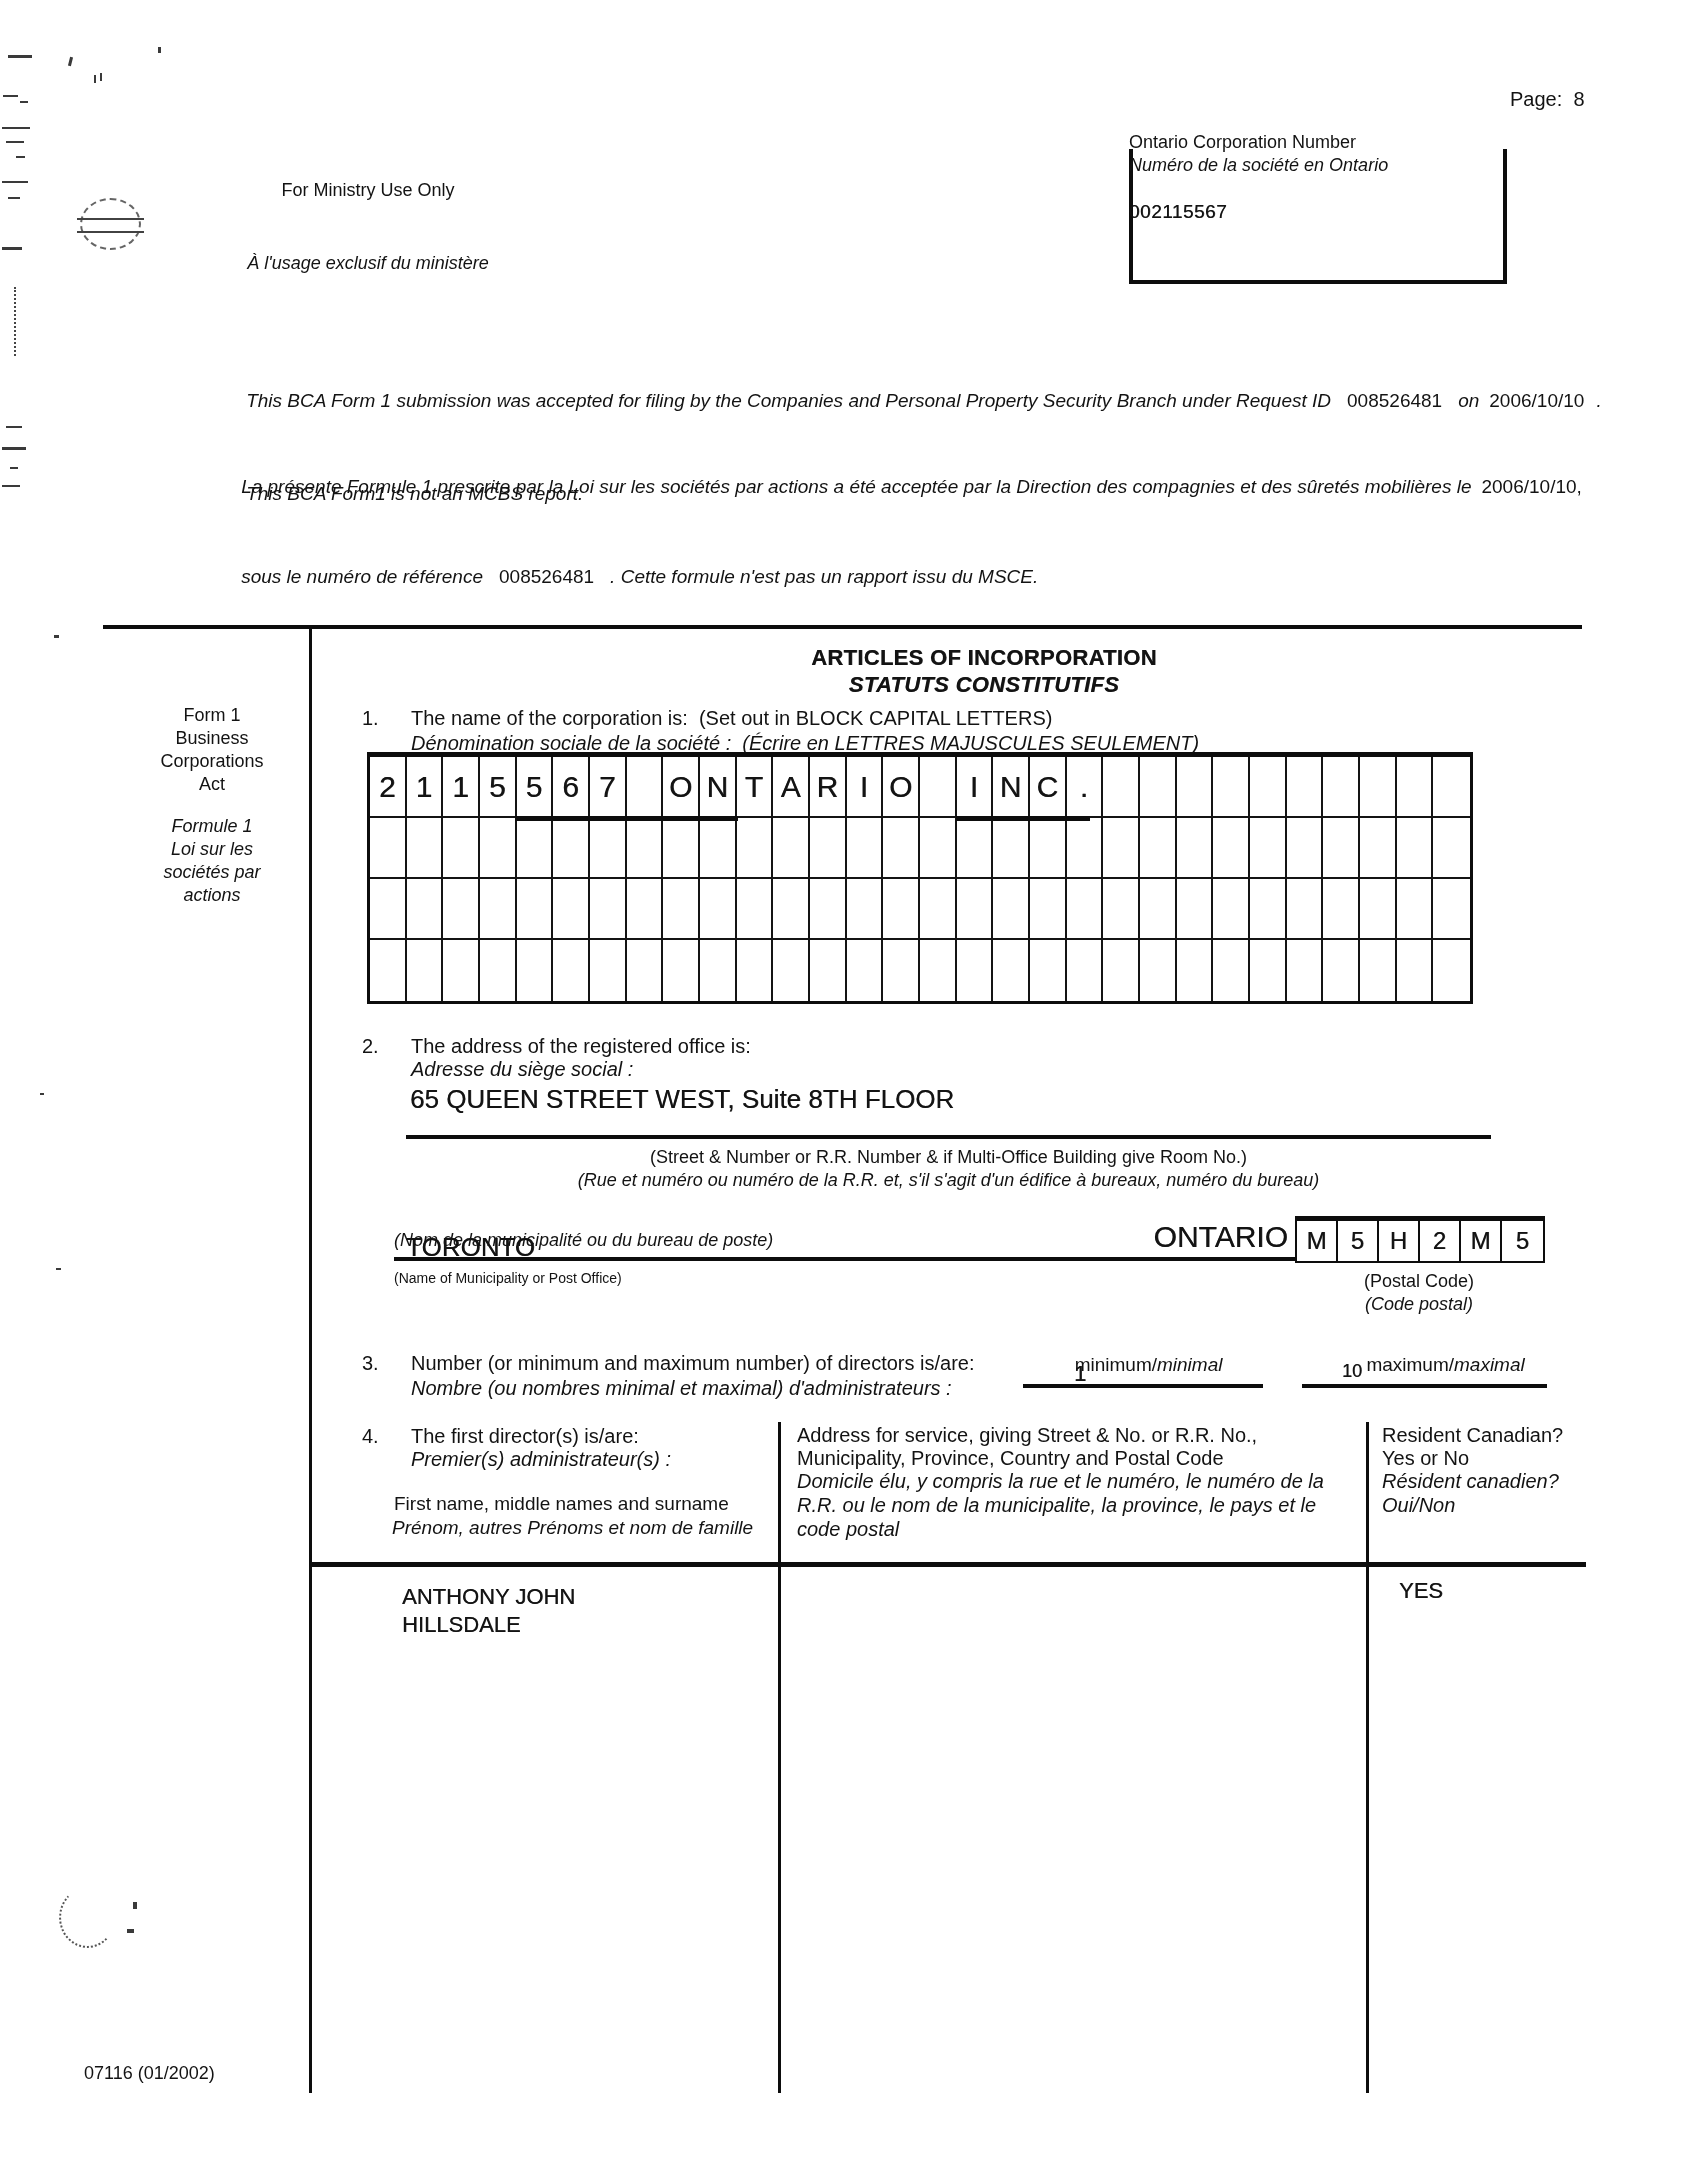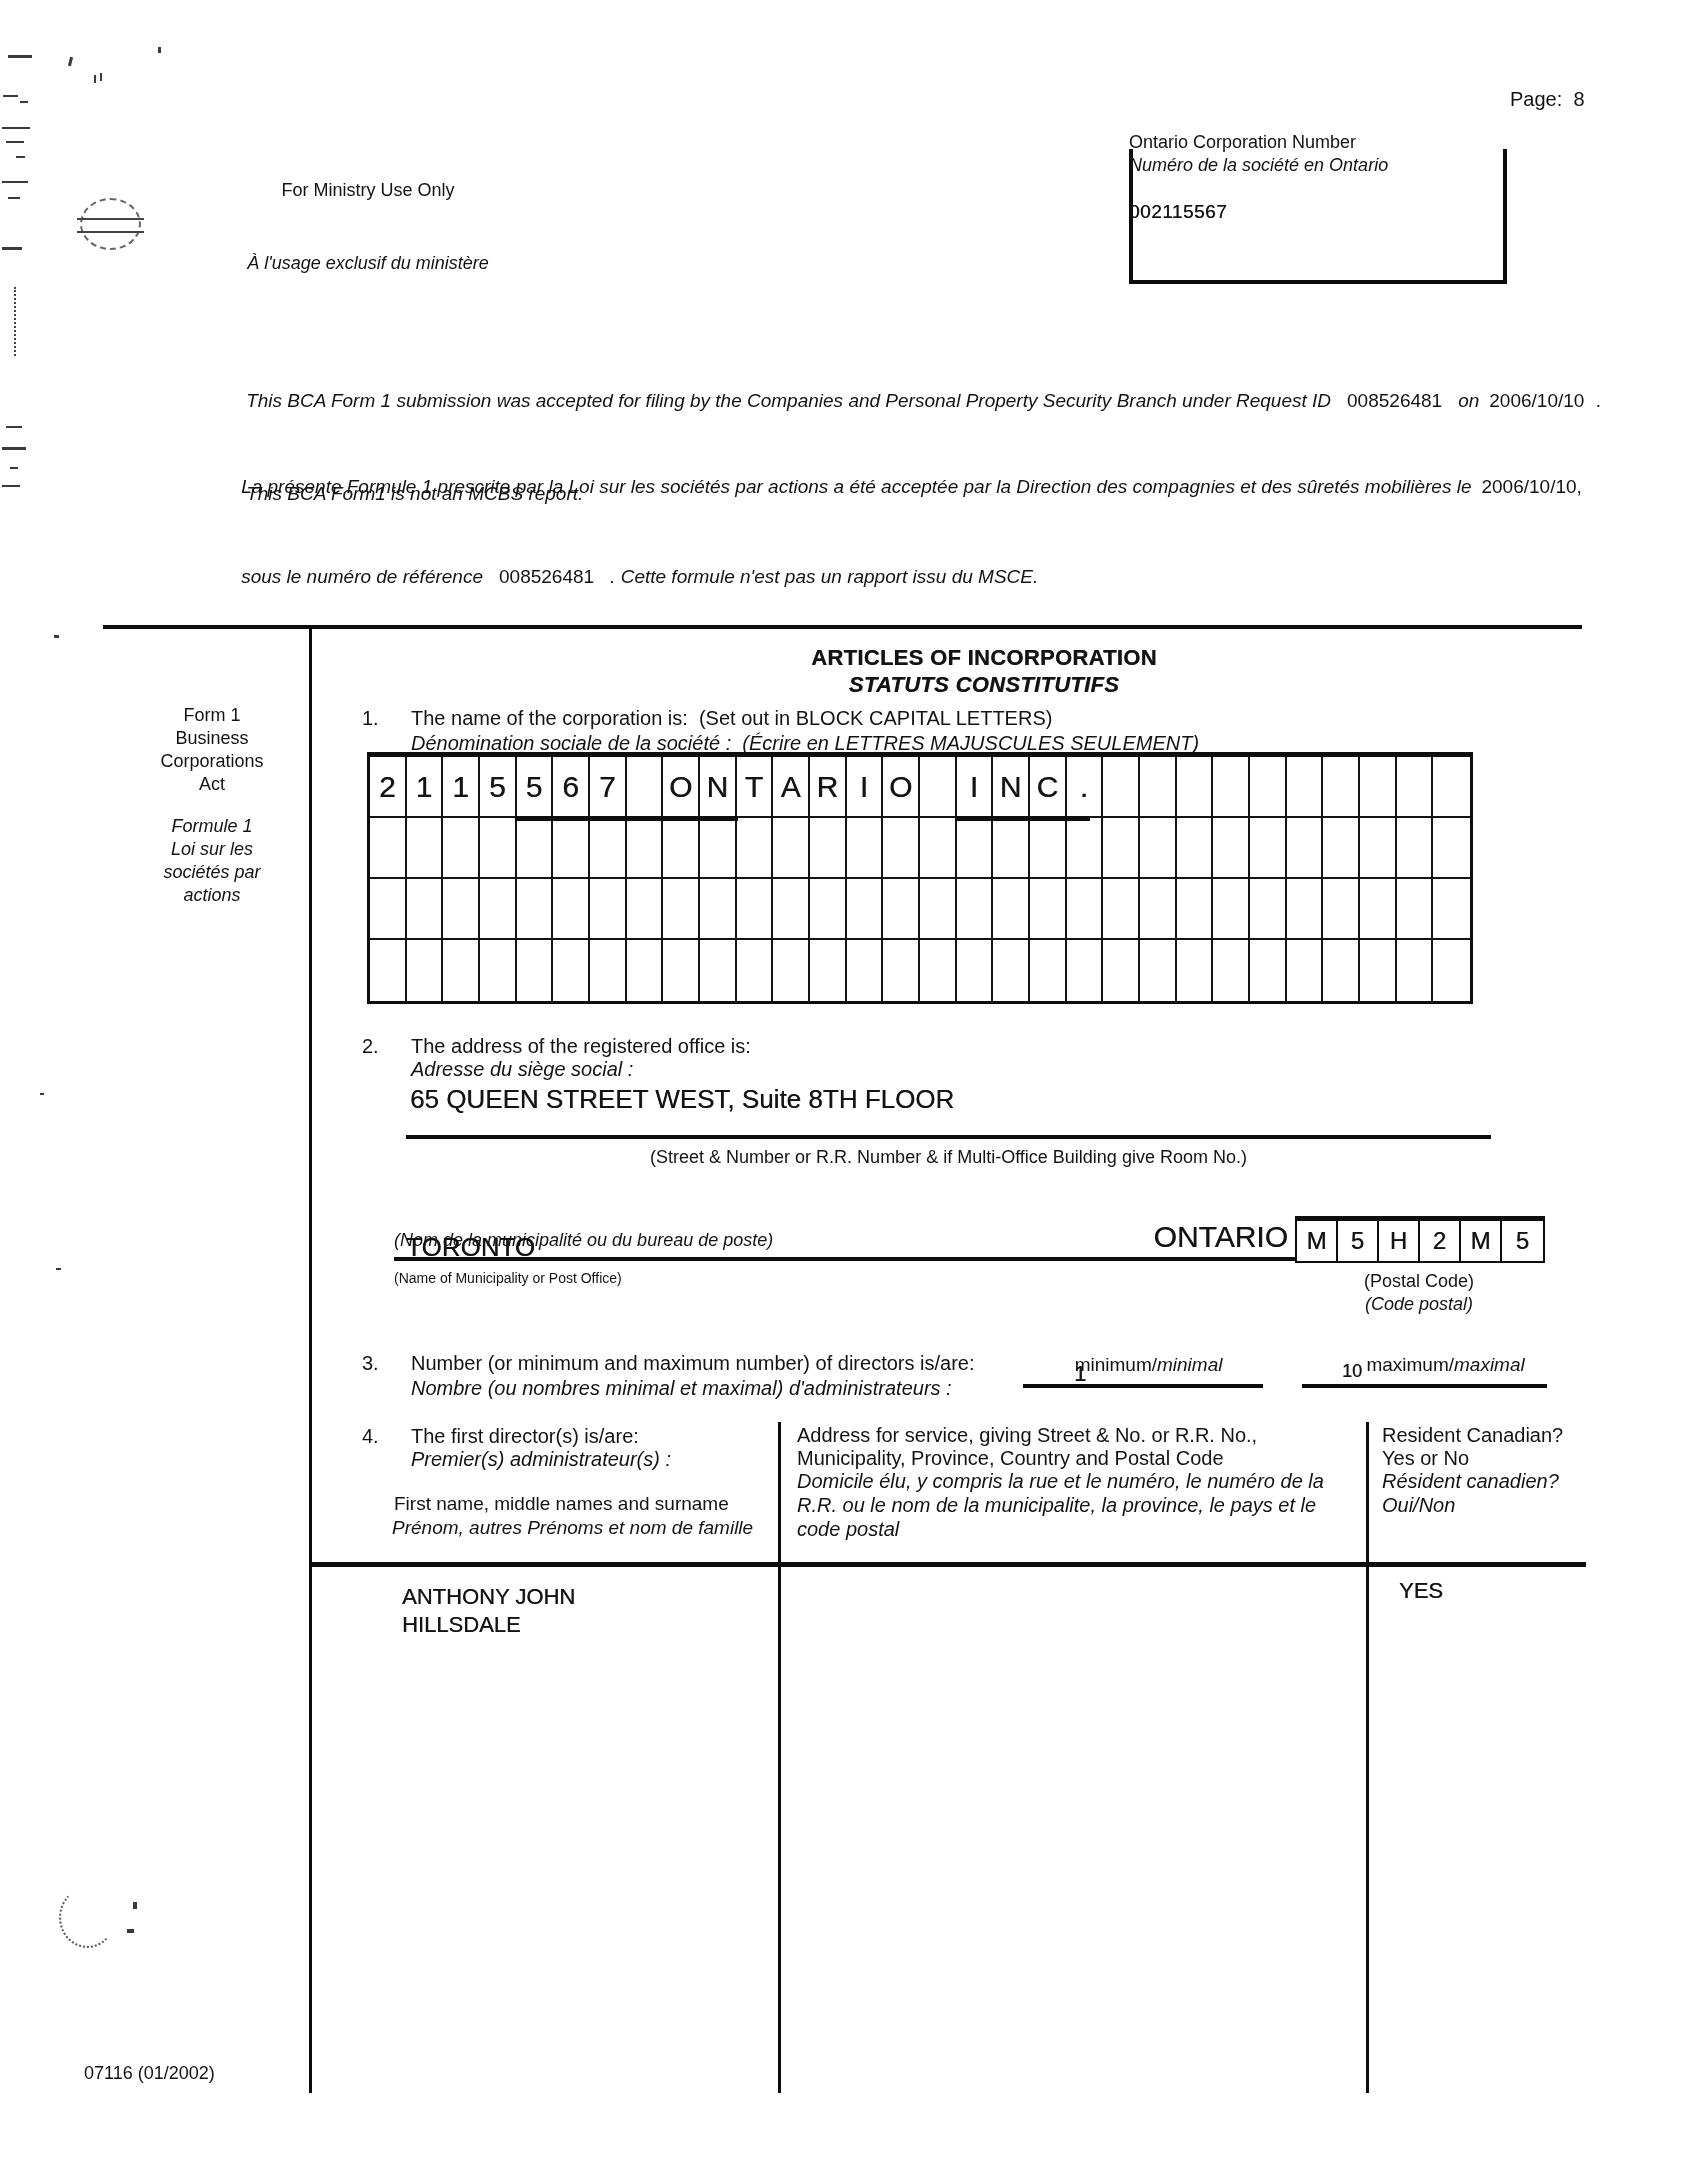--- a/index.html
+++ b/index.html
@@ -260,20 +260,21 @@
   <div class="hline" style="left:515px;top:816px;width:223px;height:5px;"></div>
   <div class="hline" style="left:956px;top:816px;width:134px;height:5px;"></div>
 
   <div class="t" style="left:362px;top:1034px;font-size:20px;">2.</div>
   <div class="t" style="left:411px;top:1034px;font-size:20px;">The address of the registered office is:</div>
   <div class="t it" style="left:411px;top:1057px;font-size:20px;">Adresse du siège social :</div>
 
   <div class="t ink" style="left:410px;top:1083px;font-size:26px;">65 QUEEN STREET WEST, Suite 8TH FLOOR</div>
   <div class="hline" style="left:406px;top:1135px;width:1085px;height:4px;"></div>
   <div class="t ctr" style="left:406px;top:1146px;width:1085px;font-size:18px;">(Street &amp; Number or R.R. Number &amp; if Multi-Office Building give Room No.)</div>
+  <div class="t ctr it" style="left:406px;top:1169px;width:1085px;font-size:18px;">(Rue et numéro ou numéro de la R.R. et, s'il s'agit d'un édifice à bureaux, numéro du bureau)</div>
 
   <div class="t ink" style="left:406px;top:1231px;font-size:26px;">TORONTO</div>
   <div class="t rt ink" style="left:1040px;top:1218px;width:248px;font-size:30px;">ONTARIO</div>
   <div id="postal-boxes">
       <div class="postal-cell ink">M</div>
       <div class="postal-cell ink">5</div>
       <div class="postal-cell ink">H</div>
       <div class="postal-cell ink">2</div>
       <div class="postal-cell ink">M</div>
       <div class="postal-cell ink">5</div>

